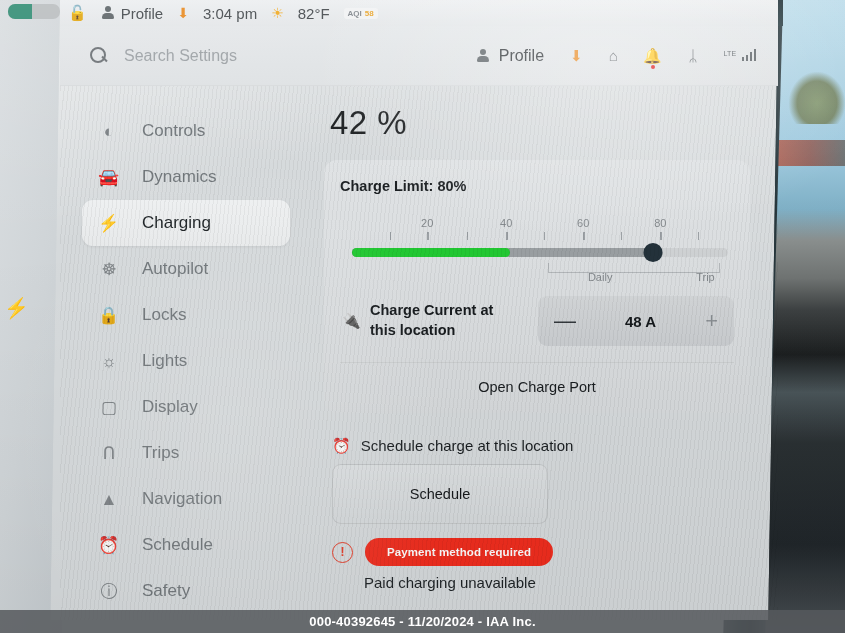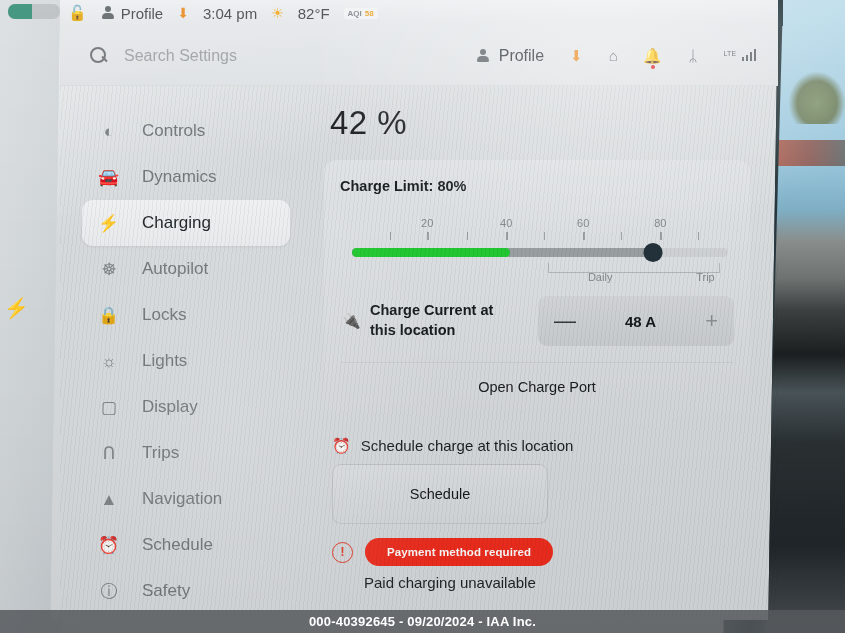--- a/index.html
+++ b/index.html
@@ -351,14 +351,14 @@
 
       </div>
     </div>
 
   </div>
   </div>
 
   <div class="moire"></div>
   <div class="glare"></div>
 
-  <div class="wm">000-40392645 - 09/20/2024 - IAA Inc.</div>
+  <div class="wm">000-40392645 - 11/20/2024 - IAA Inc.</div>
 </div>
 
 </body></html>

